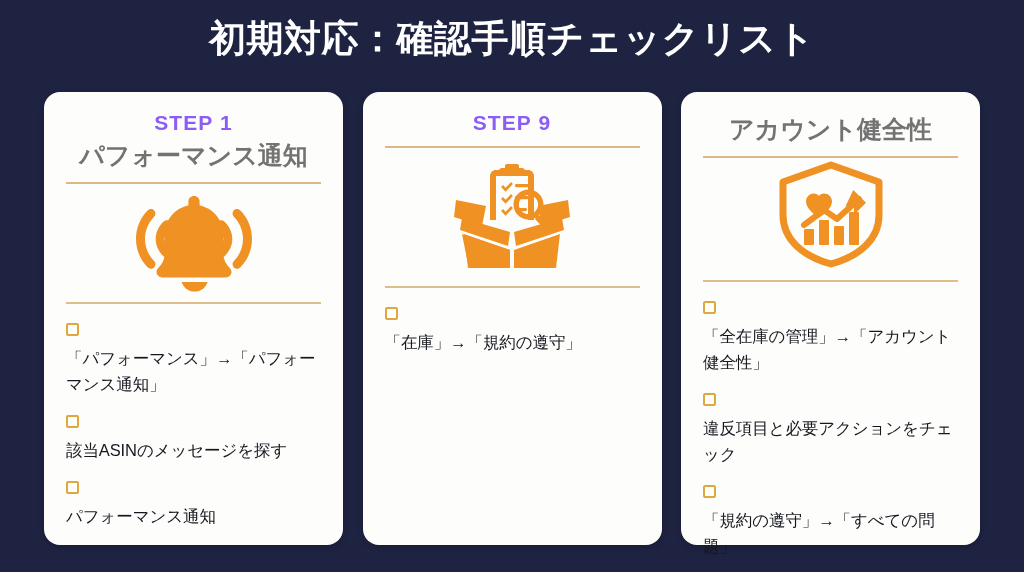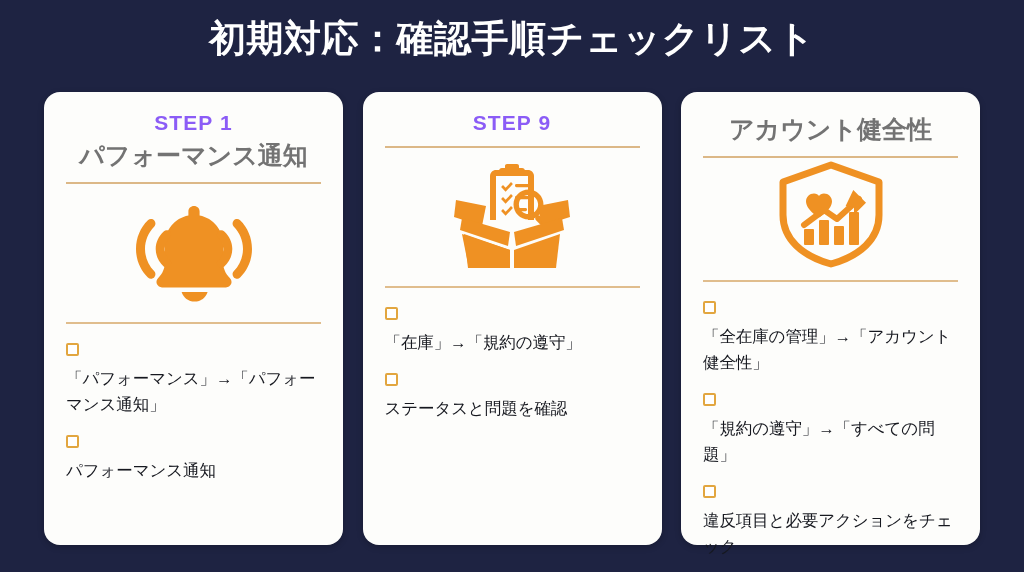--- a/index.html
+++ b/index.html
@@ -160,20 +160,24 @@
 
       <div class="divider thin"></div>
 
       <div class="checklist">
         <div class="check-item">
           <span class="checkbox"></span>
           <span class="check-text">「パフォーマンス」→「パフォーマンス通知」</span>
         </div>
         <div class="check-item">
           <span class="checkbox"></span>
+          <span class="check-text">該当ASINのメッセージを探す</span>
+        </div>
+        <div class="check-item">
+          <span class="checkbox"></span>
           <span class="check-text">パフォーマンス通知</span>
         </div>
       </div>
     </div>
 
     <div class="card">
       <div class="step-label">STEP 9</div>
       <div class="divider"></div>
 
       <div class="icon-area">
@@ -214,24 +218,20 @@
         </svg>
       </div>
 
       <div class="divider thin"></div>
 
       <div class="checklist">
         <div class="check-item">
           <span class="checkbox"></span>
           <span class="check-text">「在庫」→「規約の遵守」</span>
         </div>
-        <div class="check-item">
-          <span class="checkbox"></span>
-          <span class="check-text">ステータスと問題を確認</span>
-        </div>
       </div>
     </div>
 
     <div class="card">
       <div class="card-title">アカウント健全性</div>
       <div class="divider"></div>
 
       <div class="icon-area">
 
         <svg width="120" height="112" viewBox="0 0 120 112" aria-hidden="true">
@@ -258,23 +258,23 @@
 
       <div class="divider thin"></div>
 
       <div class="checklist">
         <div class="check-item">
           <span class="checkbox"></span>
           <span class="check-text">「全在庫の管理」→「アカウント健全性」</span>
         </div>
         <div class="check-item">
           <span class="checkbox"></span>
+          <span class="check-text">違反項目と必要アクションをチェック</span>
+        </div>
+        <div class="check-item">
+          <span class="checkbox"></span>
           <span class="check-text">「規約の遵守」→「すべての問題」</span>
-        </div>
-        <div class="check-item">
-          <span class="checkbox"></span>
-          <span class="check-text">違反項目と必要アクションをチェック</span>
         </div>
       </div>
     </div>
 
   </div>
 </div>
 
 </body></html>

